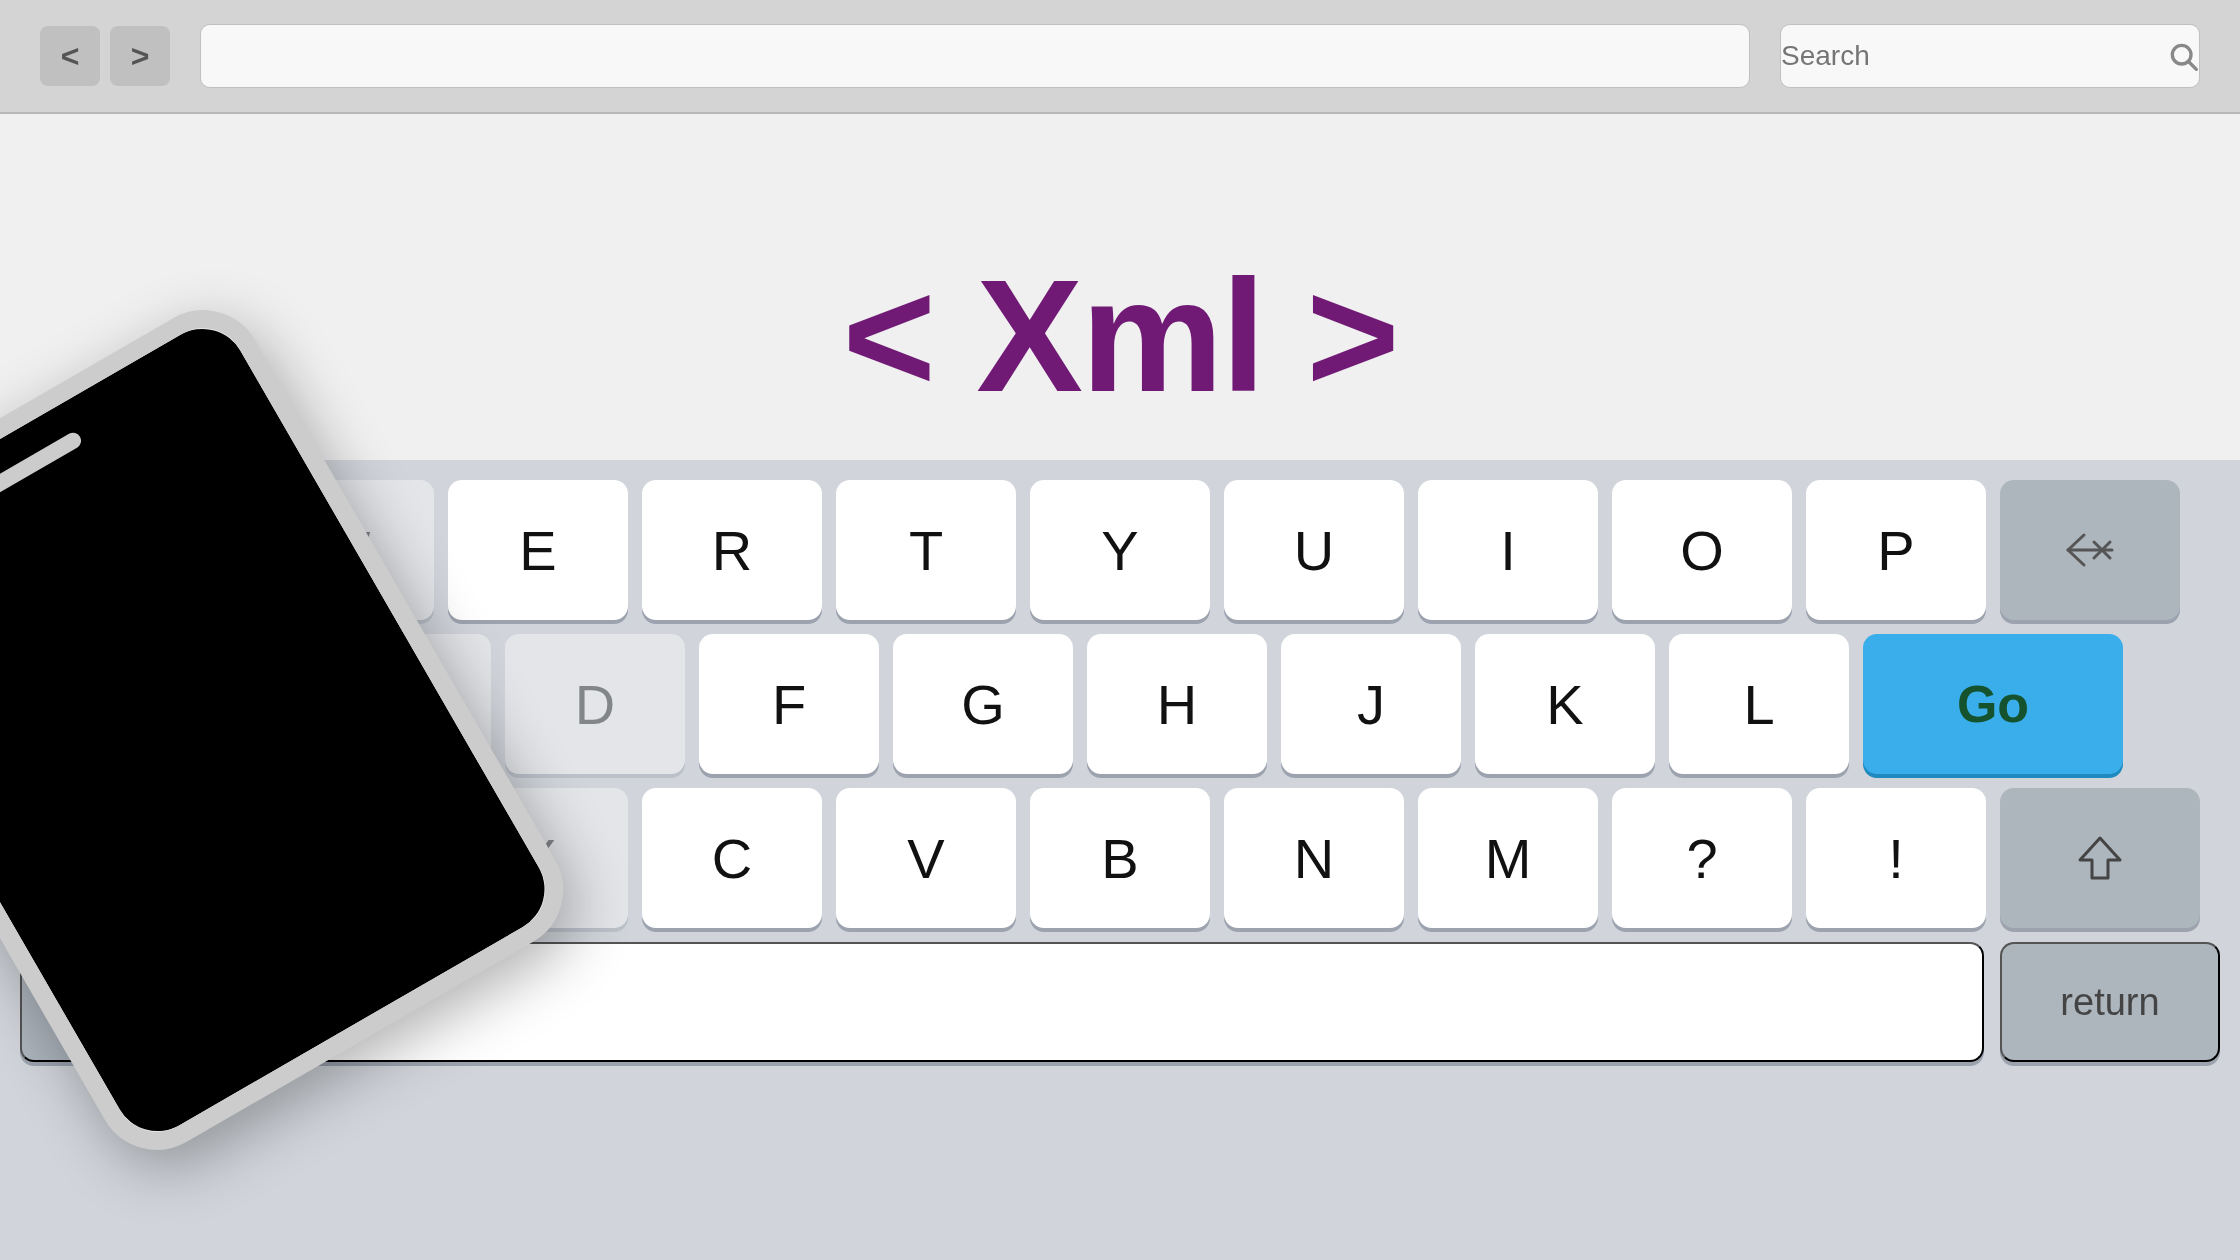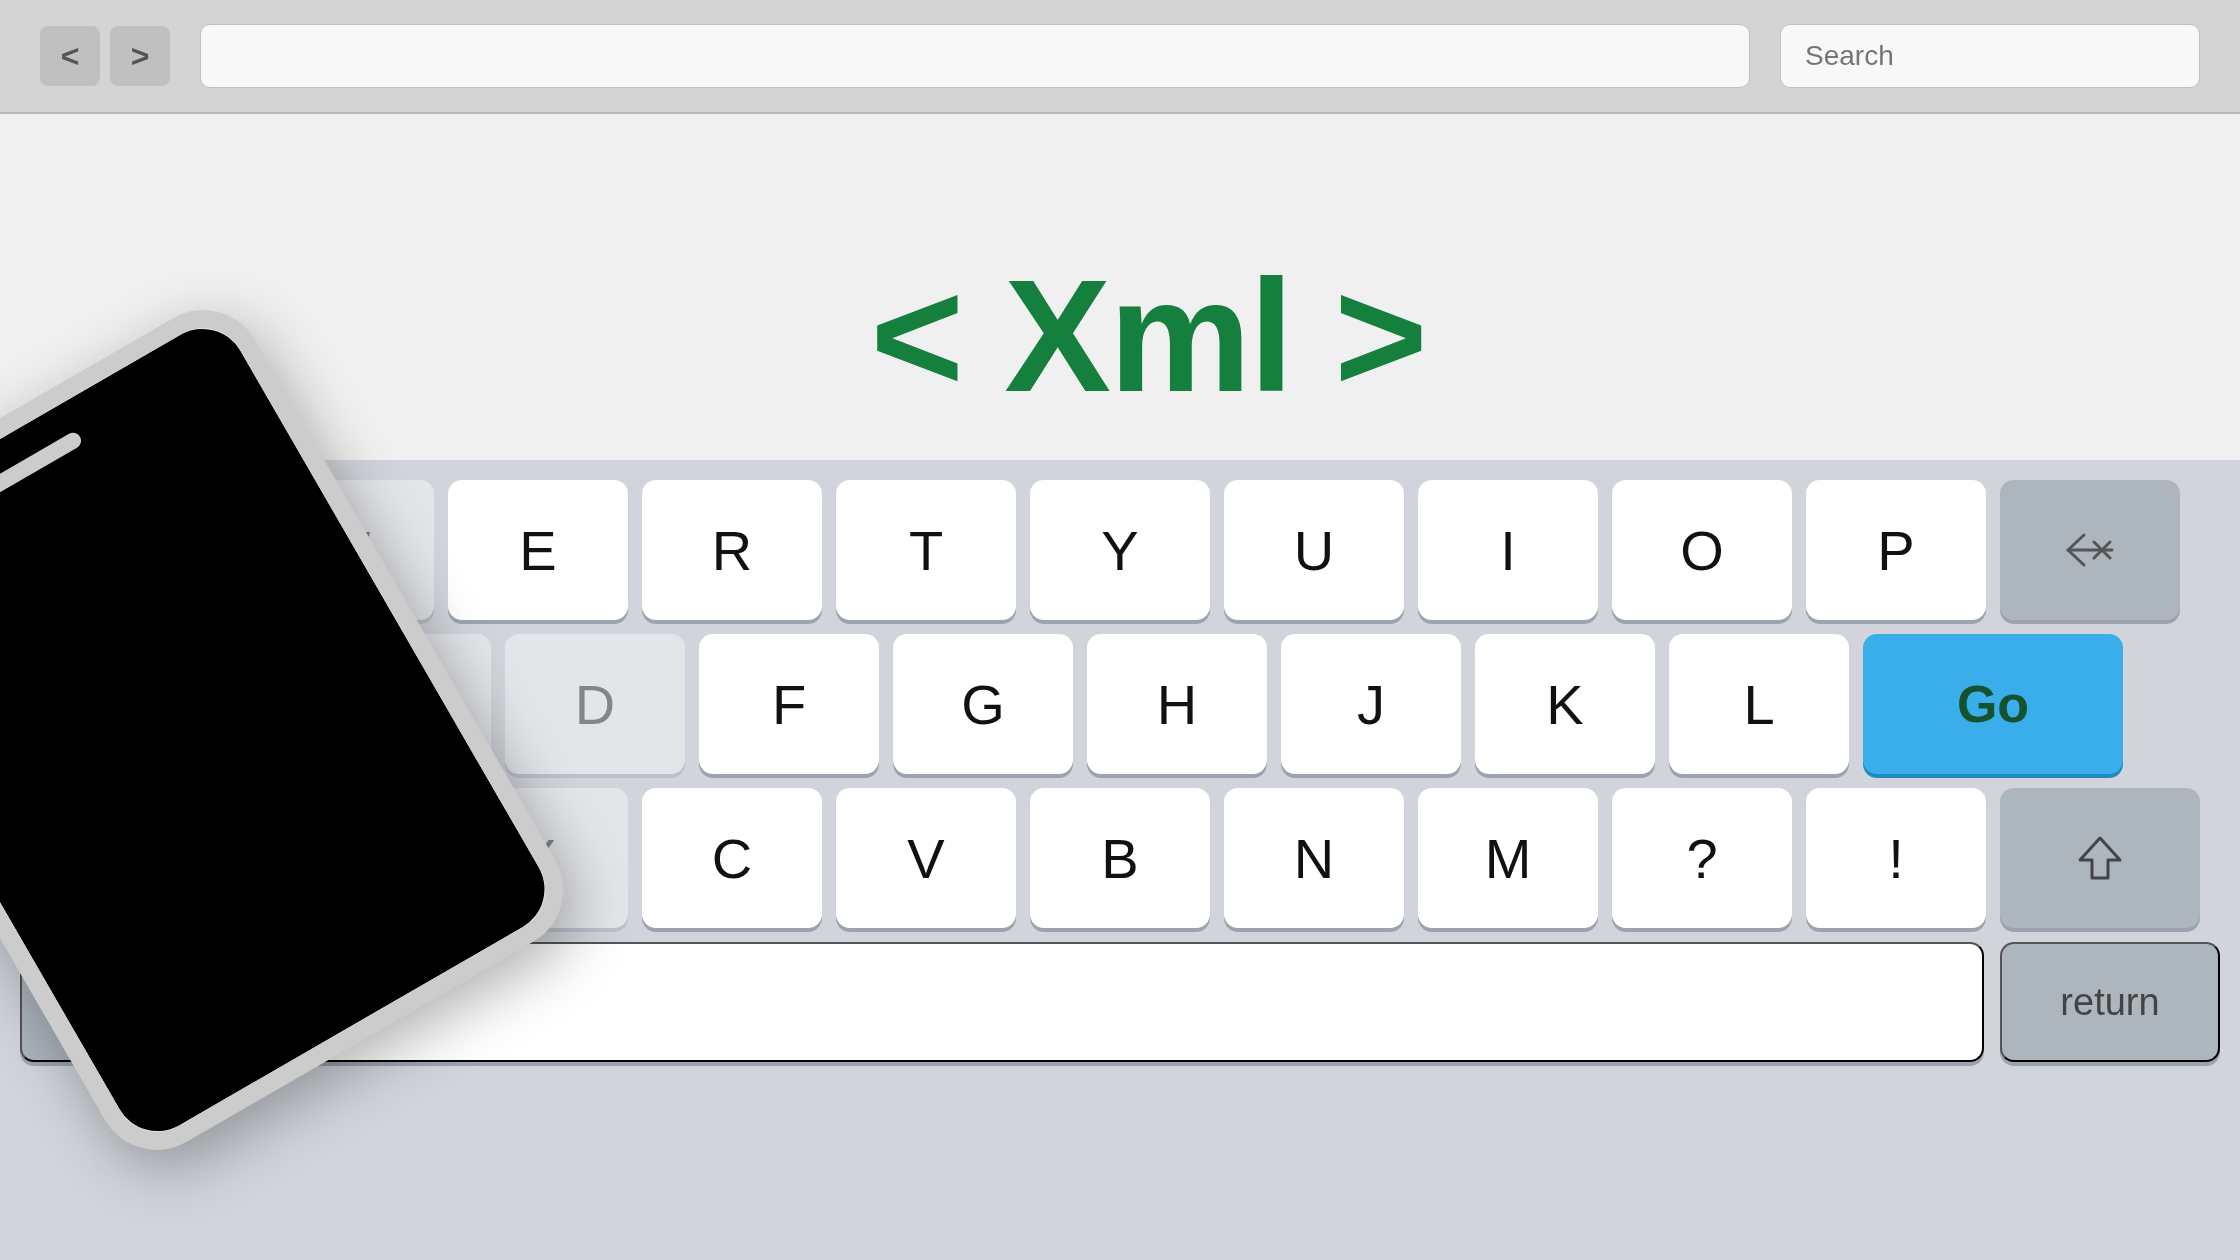--- a/index.html
+++ b/index.html
@@ -63,21 +63,21 @@
     }
 
     .search-bar-container {
       display: flex;
       align-items: center;
       width: 420px;
       height: 64px;
       background: #f8f8f8;
       border: 1.5px solid #c0c0c0;
       border-radius: 10px;
-      padding: 0 24px;
+      padding: 0 0;
       gap: 12px;
     }
 
     .search-bar-input {
       flex: 1;
       border: none;
       background: transparent;
       font-size: 28px;
       color: #888;
       outline: none;
@@ -102,24 +102,23 @@
       justify-content: center;
     }
 
     .xml-title {
       position: absolute;
       top: 130px;
       left: 50%;
       transform: translateX(-50%);
       font-size: 160px;
       font-weight: 900;
-      color: #15803d;
+      color: #701a75;
       white-space: nowrap;
       letter-spacing: -2px;
-      margin-left: 28px;
     }
 
     
     .phone-mockup {
       position: absolute;
       bottom: 170px;
       left: -80px;
       width: 520px;
       height: 720px;
       transform: rotate(-30deg);

